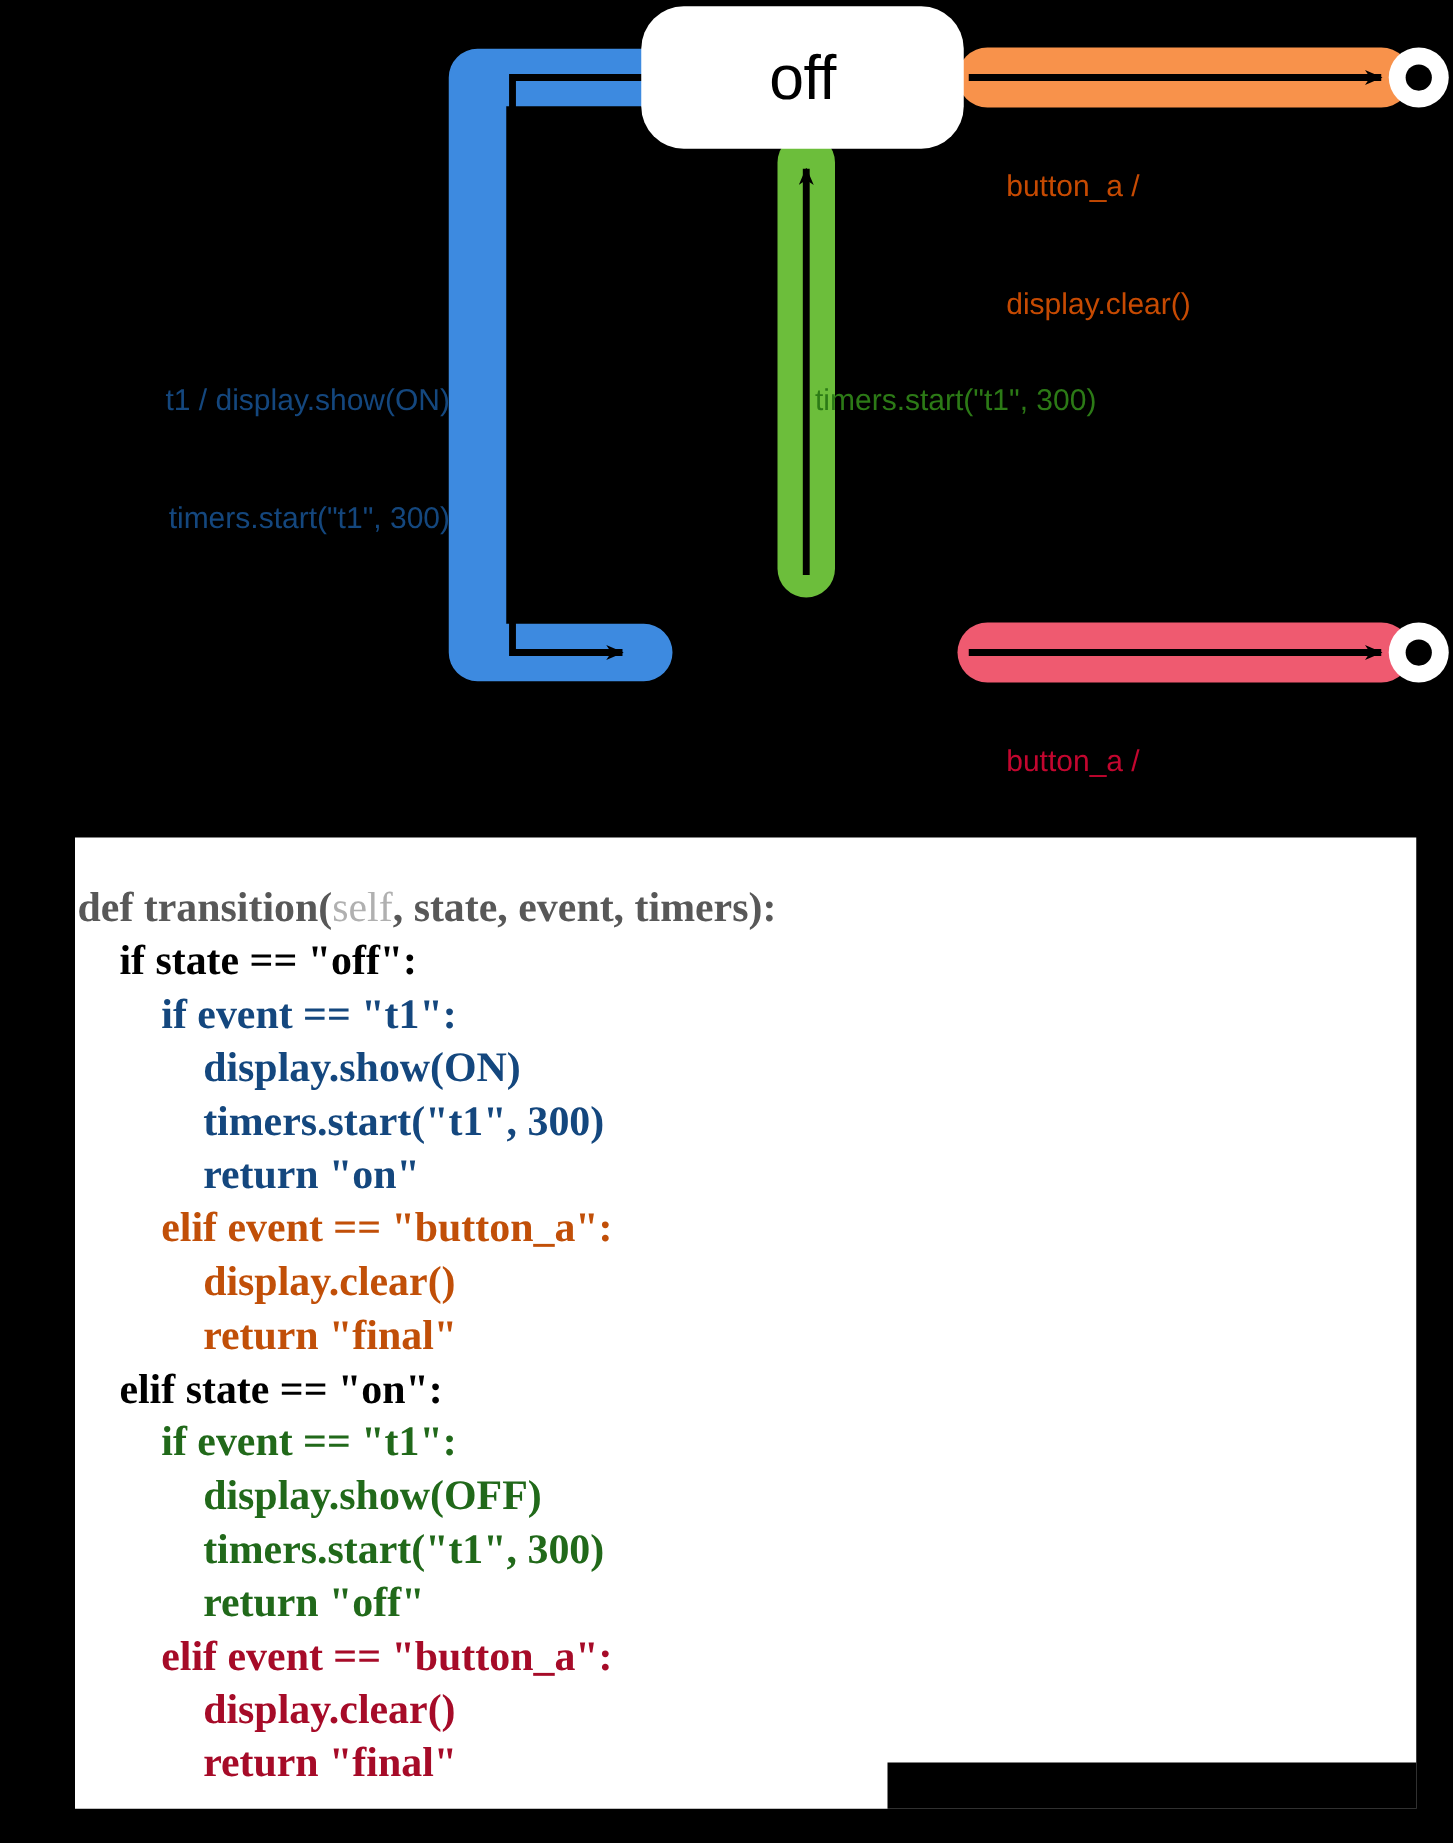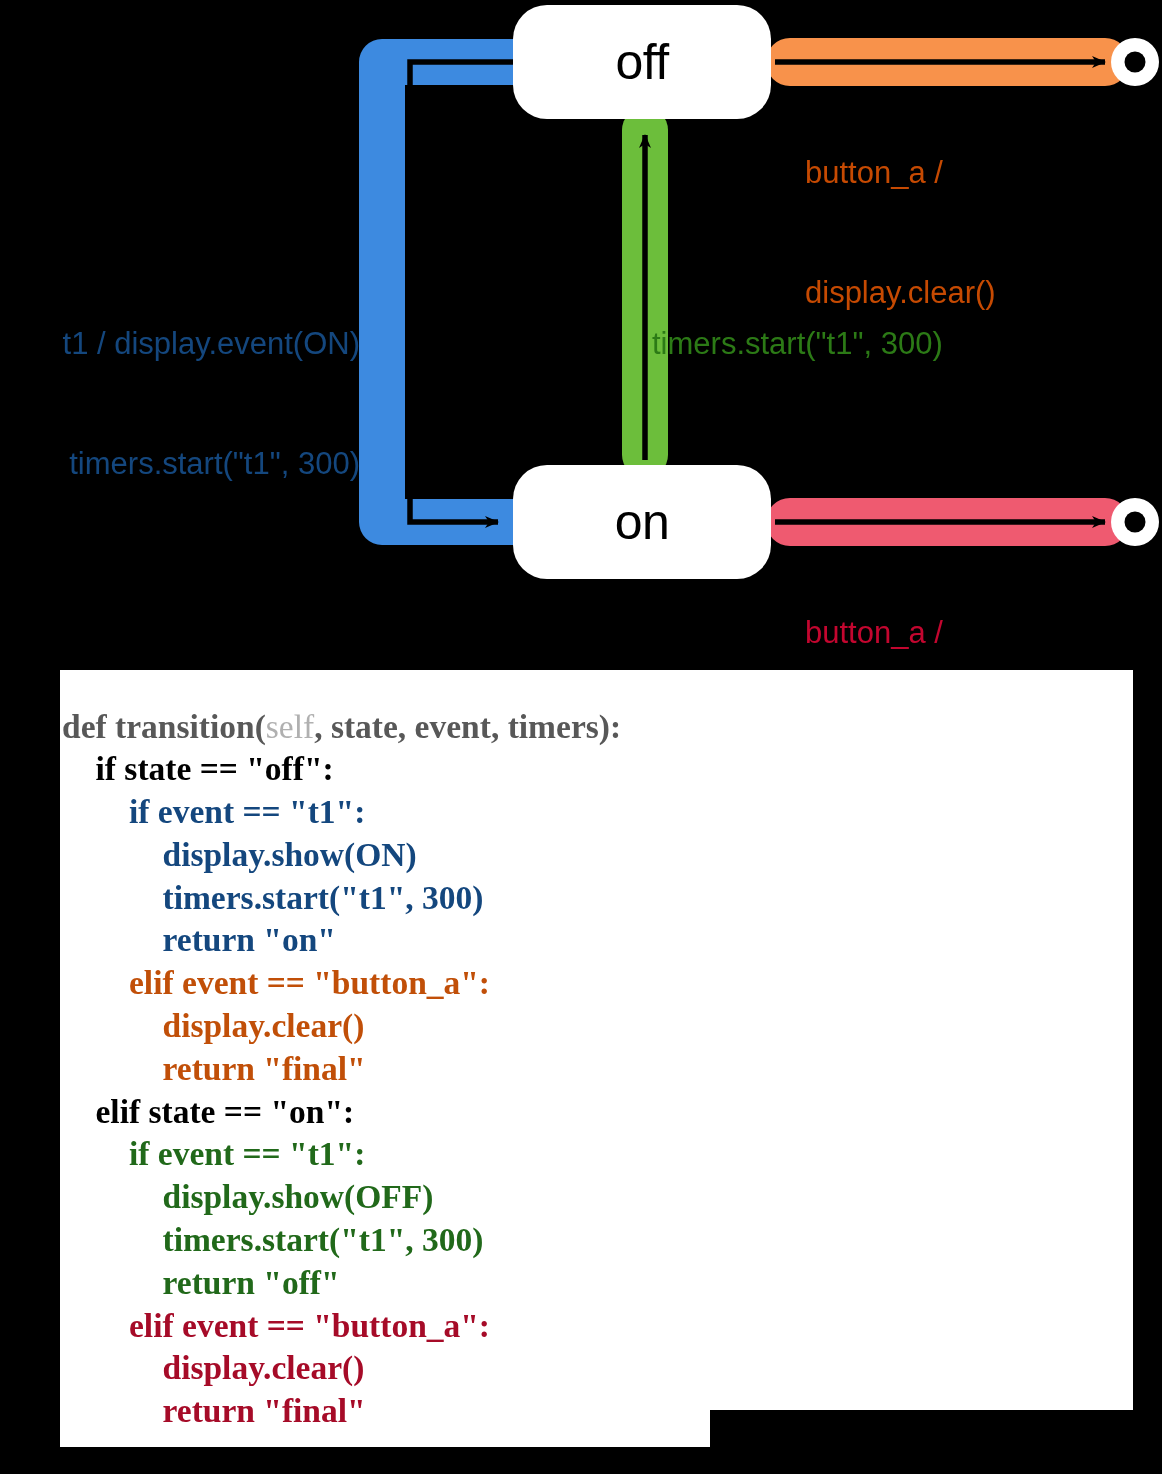--- a/index.html
+++ b/index.html
@@ -11,21 +11,21 @@
   #diagram{position:absolute;left:0;top:0;width:1162px;height:648px;}
   #diagram svg{position:absolute;left:0;top:0;}
 
   .state-node{
     position:absolute;background:#fff;border-radius:34px;
     display:flex;align-items:center;justify-content:center;
     color:#000;font-size:50px;line-height:1;letter-spacing:-.5px;
   }
 
   .edge-label{
-    position:absolute;font-size:31px;line-height:1.30;
+    position:absolute;font-size:24px;line-height:1.30;
     white-space:pre;font-family:"Liberation Sans",sans-serif;
   }
   .edge-label.right-al{text-align:right;}
 
   
   #code-panel{
     position:absolute;left:60px;top:670px;width:1073px;height:777px;
     background:#fff;
   }
   
@@ -81,26 +81,23 @@
       <circle cx="1135" cy="62" r="10.5" fill="#000"></circle>
 
       <circle cx="1135" cy="522" r="24" fill="#fff"></circle>
       <circle cx="1135" cy="522" r="10.5" fill="#000"></circle>
     </svg>
 
     <div class="state-node" style="left:513px;top:5px;width:258px;height:114px;">
       <span>off</span>
     </div>
 
-    <div class="state-node" style="left:513px;top:465px;width:258px;height:114px;">
-      <span>on</span>
-    </div>
 
     <div class="edge-label right-al" style="left:0px;top:243px;width:360px;color:#14477e;">
-      <div>t1 / display.event(ON)</div>
+      <div>t1 / display.show(ON)</div>
       <div>timers.start("t1", 300)</div>
     </div>
 
     <div class="edge-label" style="left:652px;top:243px;width:420px;color:#2c7a16;">
       <div>timers.start("t1", 300)</div>
     </div>
 
     <div class="edge-label" style="left:805px;top:72px;width:340px;color:#c64a02;">
       <div>button_a /</div>
       <div>display.clear()</div>

